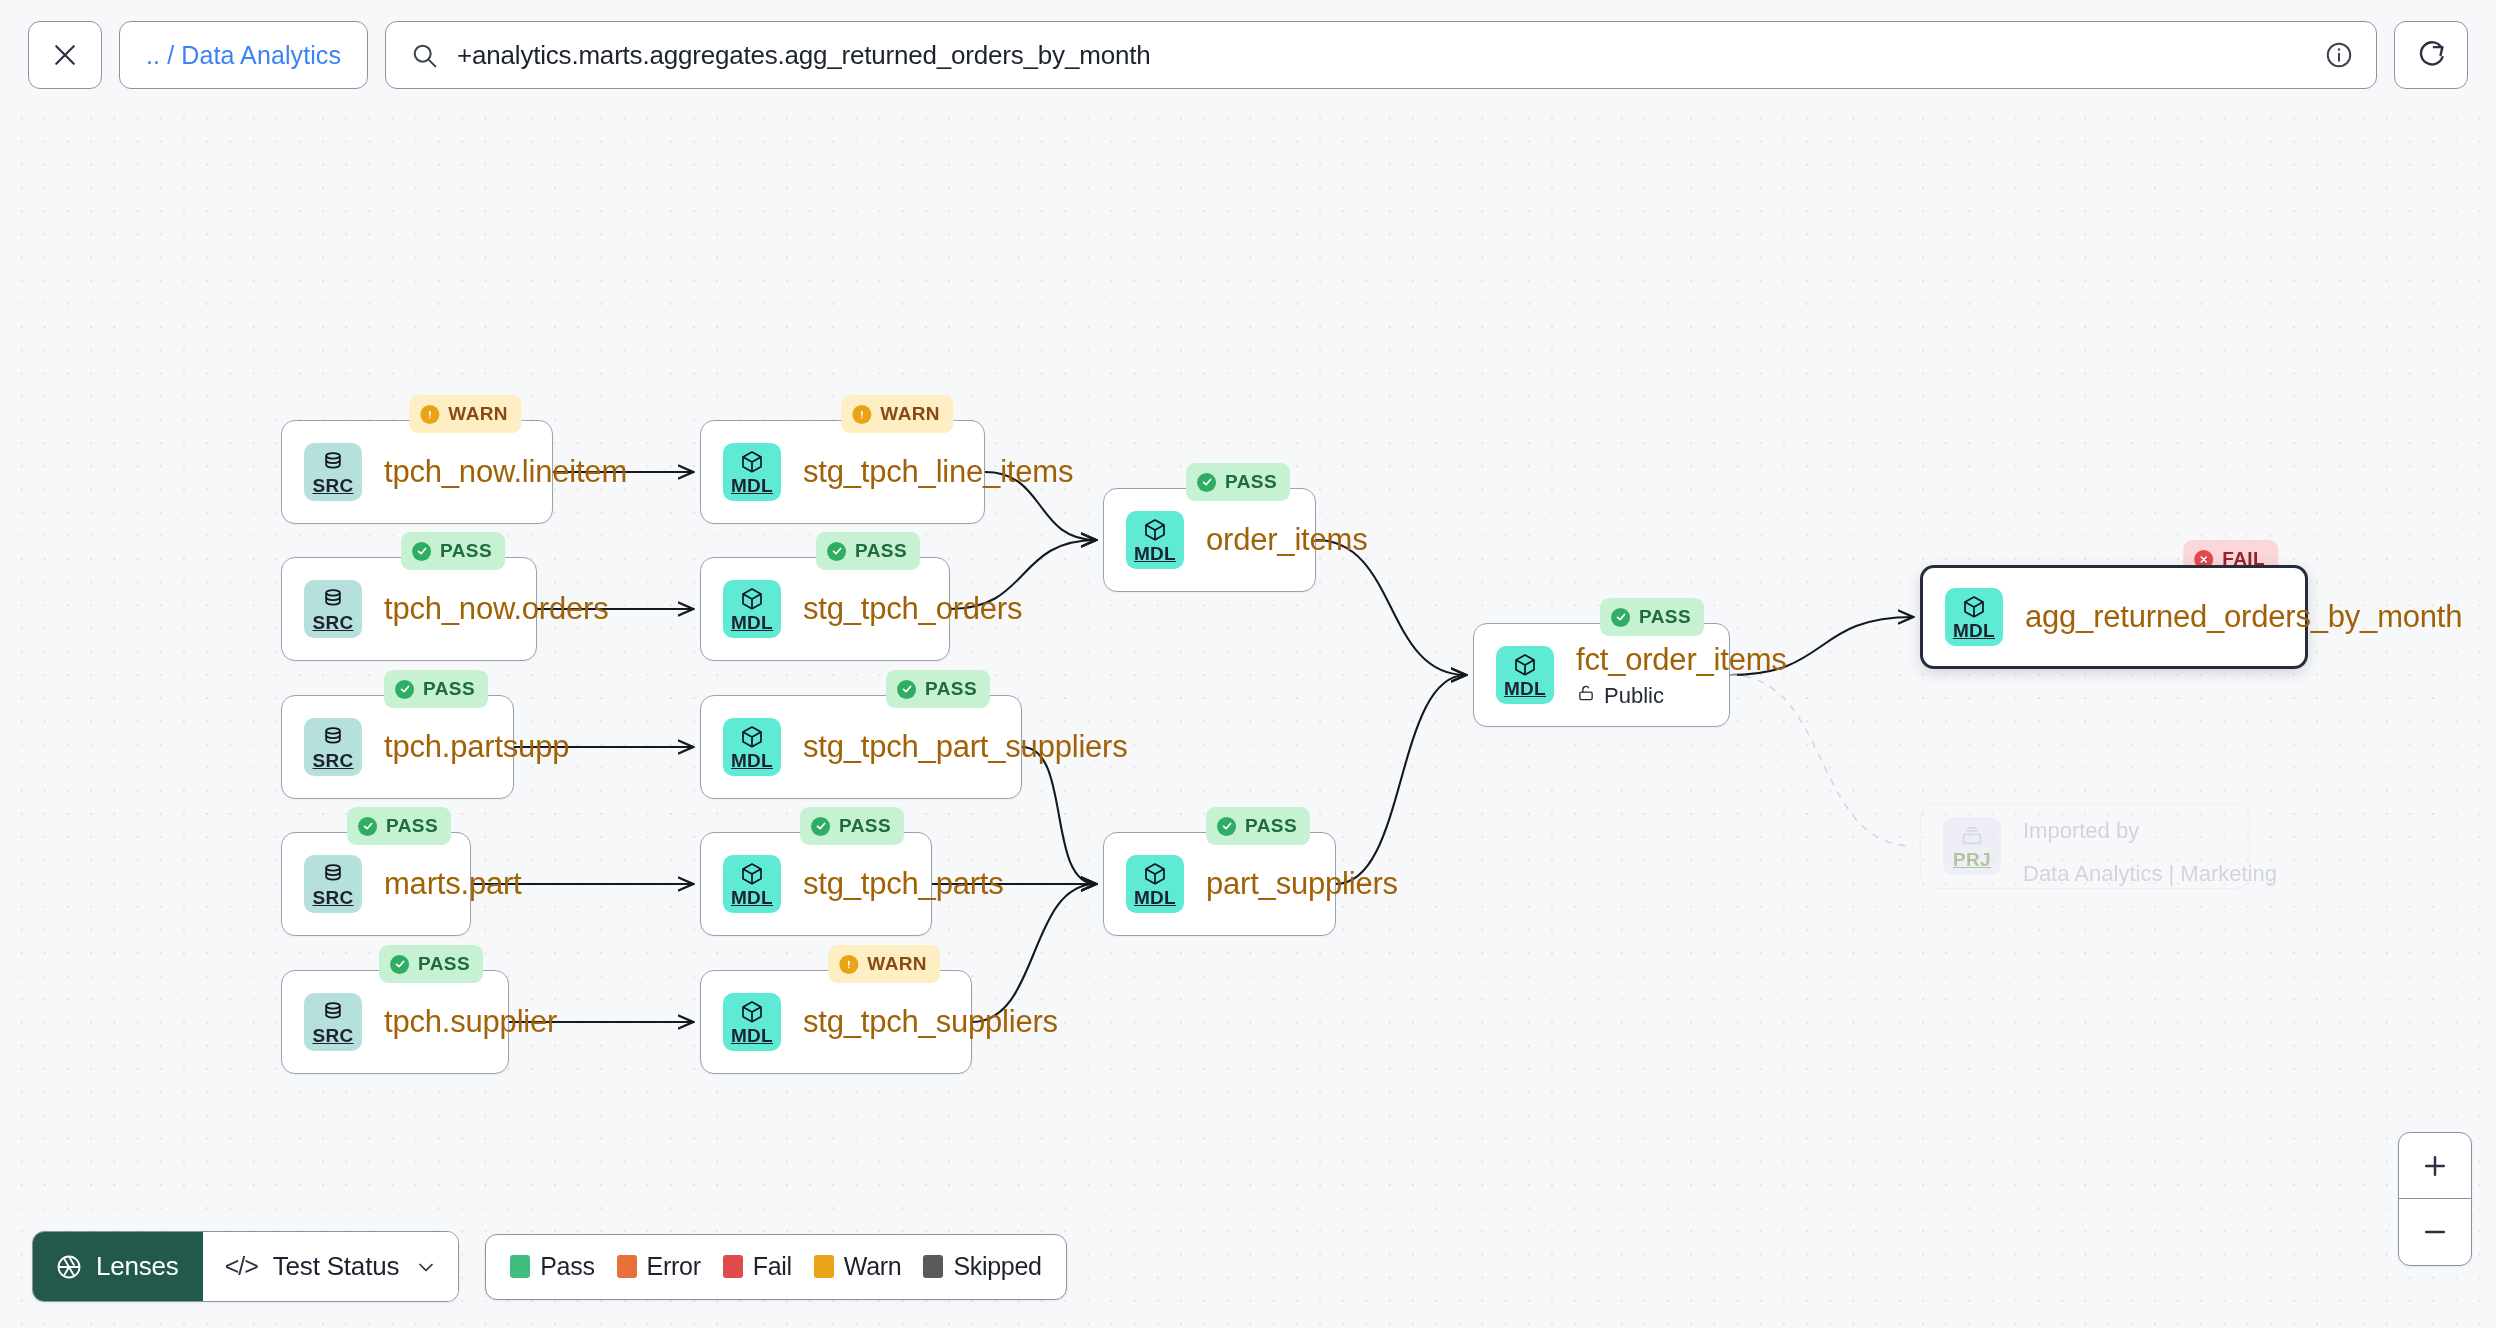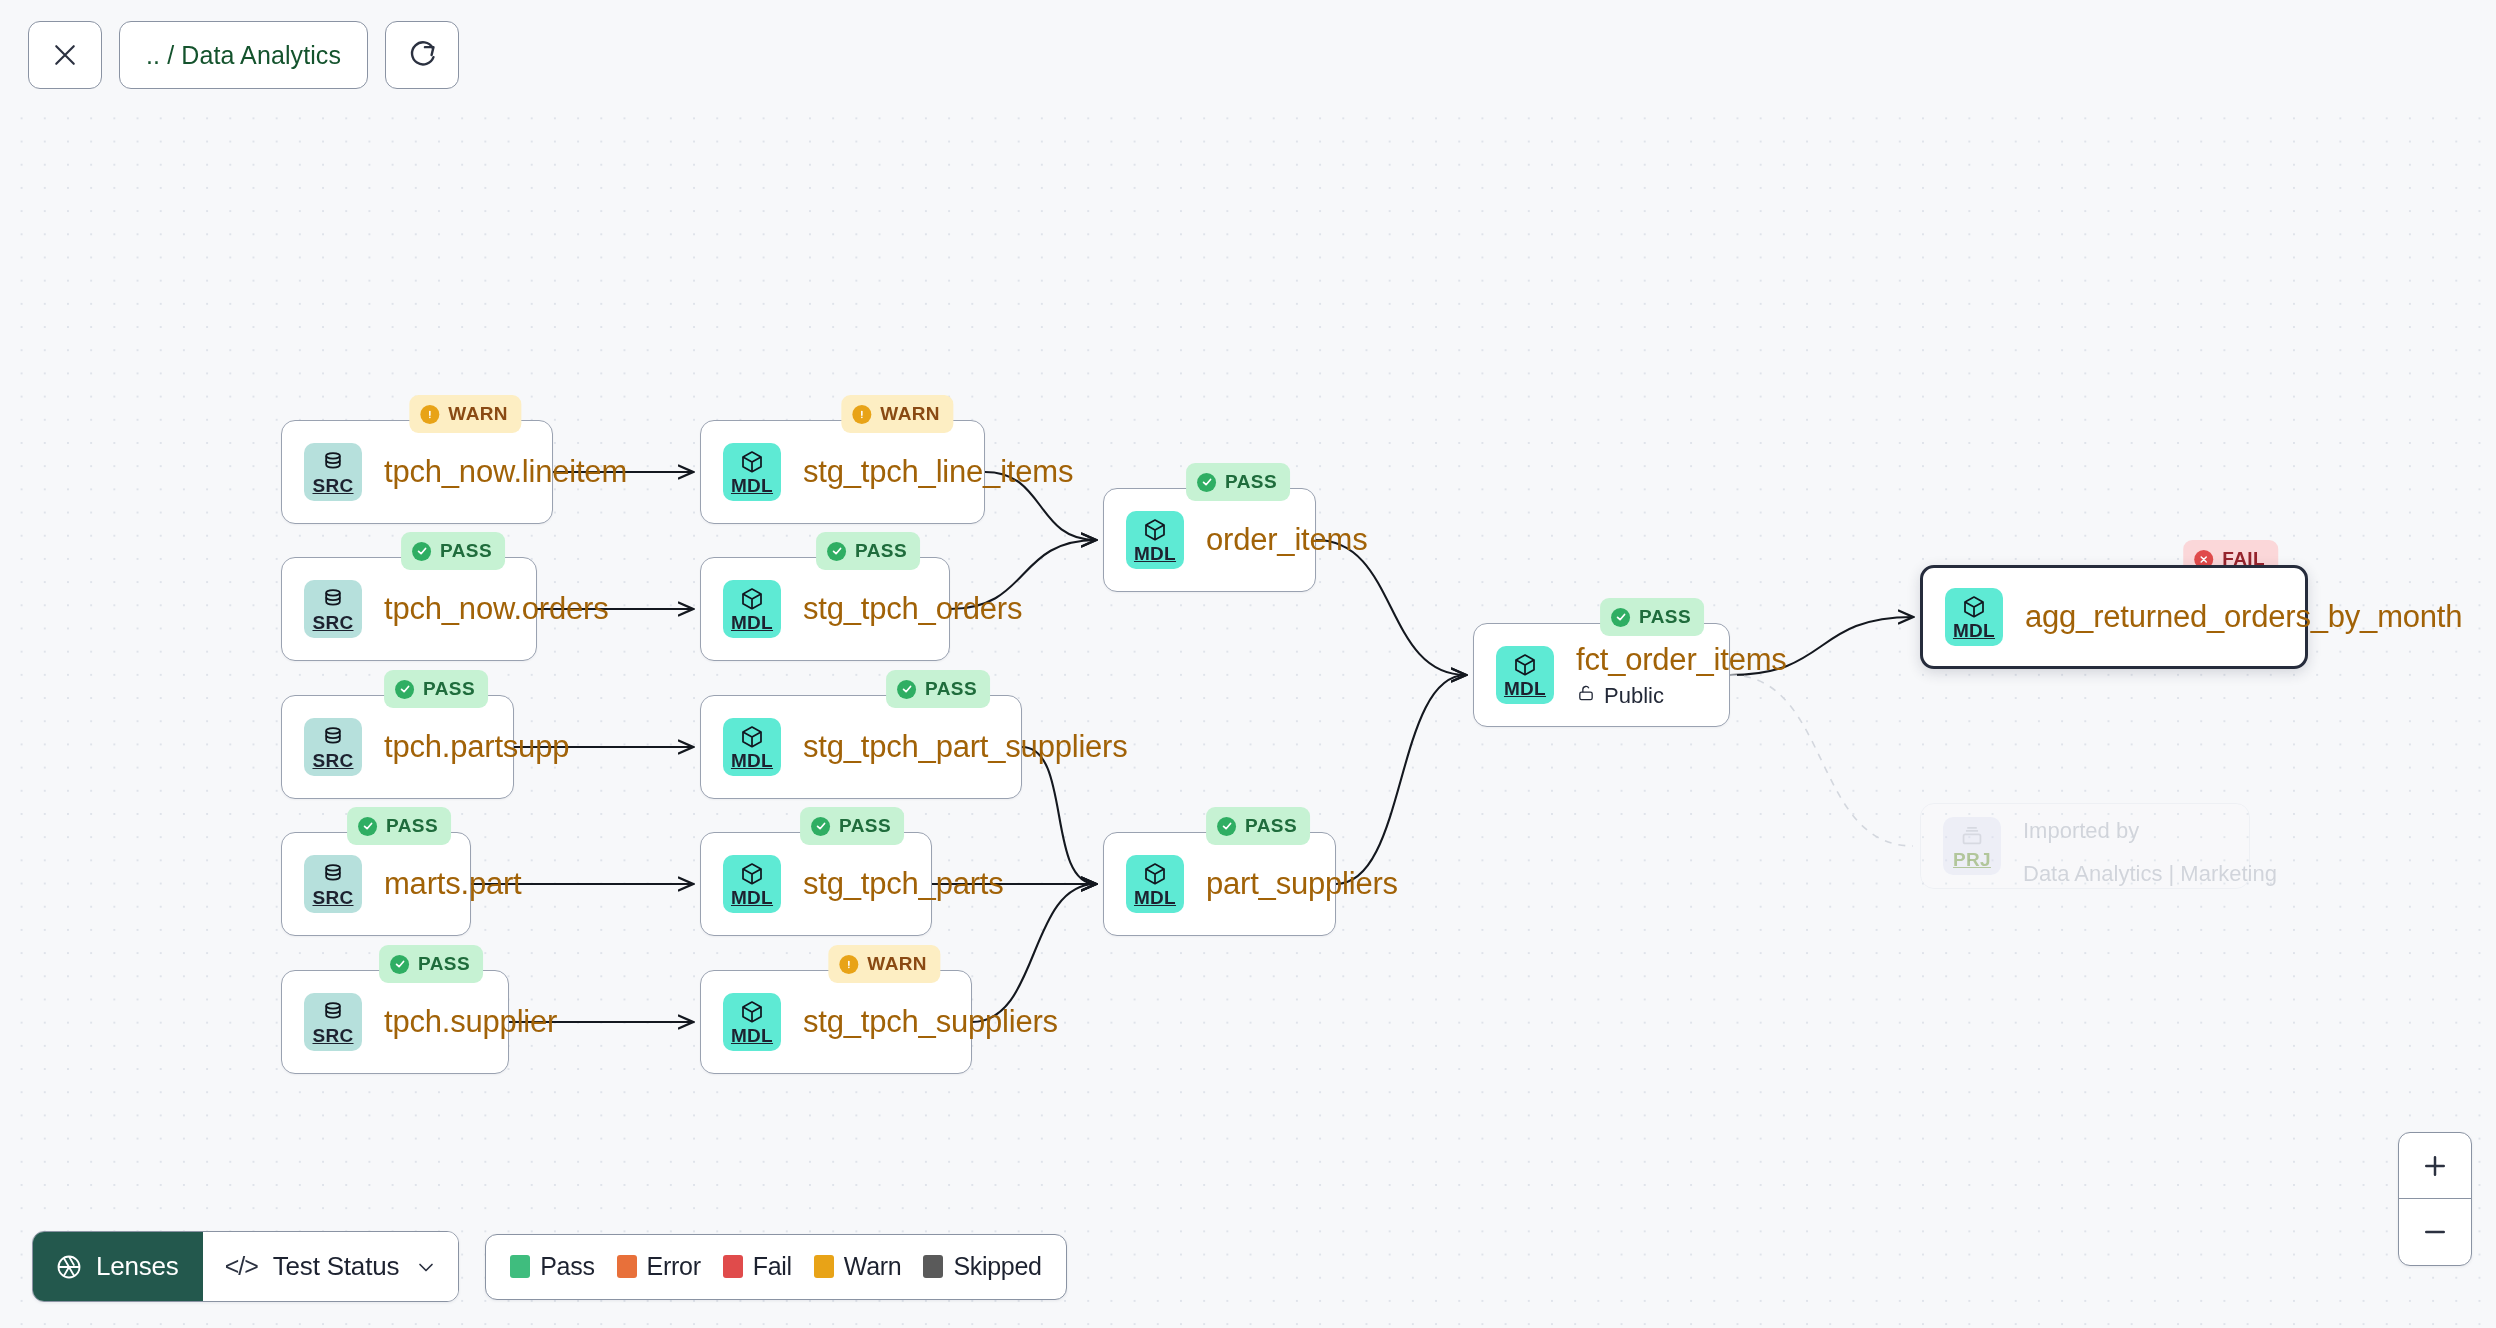--- a/index.html
+++ b/index.html
@@ -31,21 +31,21 @@
     background: #ffffff;
     border: 1.6px solid #8a93a3;
     border-radius: 12px;
     display: flex; align-items: center; justify-content: center;
     color: #2b3140;
     flex: 0 0 auto;
   }
   .tb-close { width: 74px; }
   .tb-crumb {
     padding: 0 26px;
-    font-size: 25px; color: #14532d;
+    font-size: 25px; color: #3b82f6;
     letter-spacing: .1px;
     white-space: nowrap;
   }
   .tb-search {
     flex: 1 1 auto;
     height: 68px;
     background: #ffffff;
     border: 1.6px solid #8a93a3;
     border-radius: 12px;
     display: flex; align-items: center;
@@ -214,20 +214,36 @@
         <svg class="ic" width="30" height="30" viewBox="0 0 24 24" fill="none" stroke="#2b3140" stroke-width="1.7" stroke-linecap="round">
           <path d="M5 5 L19 19 M19 5 L5 19"></path>
         </svg>
       </span>
     </div>
 
     <div class="tb-btn">
       <span class="tb-crumb">.. / Data Analytics</span>
     </div>
 
+    <div class="tb-search">
+      <span>
+        <svg class="ic" width="29" height="29" viewBox="0 0 24 24" fill="none" stroke="#3a4152" stroke-width="1.7" stroke-linecap="round">
+          <circle cx="10.5" cy="10.5" r="6.6"></circle>
+          <path d="M15.4 15.4 L21 21"></path>
+        </svg>
+      </span>
+      <span class="q" title="Search lineage">+analytics.marts.aggregates.agg_returned_orders_by_month</span>
+      <span>
+        <svg class="ic" width="30" height="30" viewBox="0 0 24 24" fill="none" stroke="#3a4152" stroke-width="1.6" stroke-linecap="round">
+          <circle cx="12" cy="12" r="9"></circle>
+          <path d="M12 11 L12 16.5"></path>
+          <circle cx="12" cy="7.6" r=".95" fill="#3a4152" stroke="none"></circle>
+        </svg>
+      </span>
+    </div>
 
     <div class="tb-btn tb-refresh">
       <span>
         <svg class="ic" width="32" height="32" viewBox="0 0 24 24" fill="none" stroke="#2b3140" stroke-width="1.8" stroke-linecap="round" stroke-linejoin="round">
           <path d="M20 6.6 A8.3 8.3 0 1 0 20.6 13.6"></path>
           <path d="M14.2 6.1 L20.6 6.1 L19.2 12.0" stroke-width="1.8"></path>
         </svg>
       </span>
     </div>
   </div>

